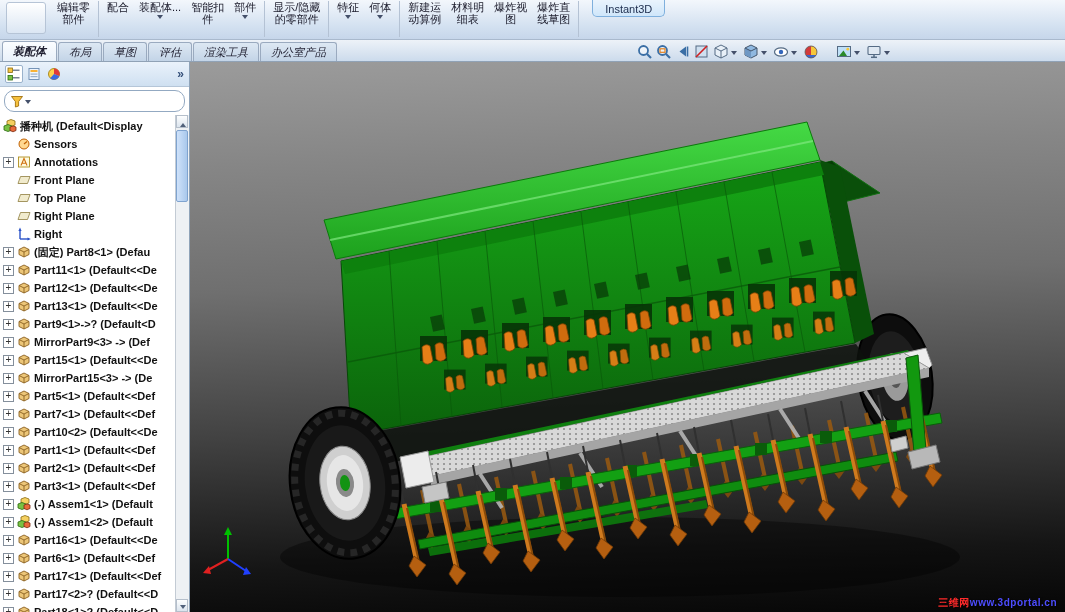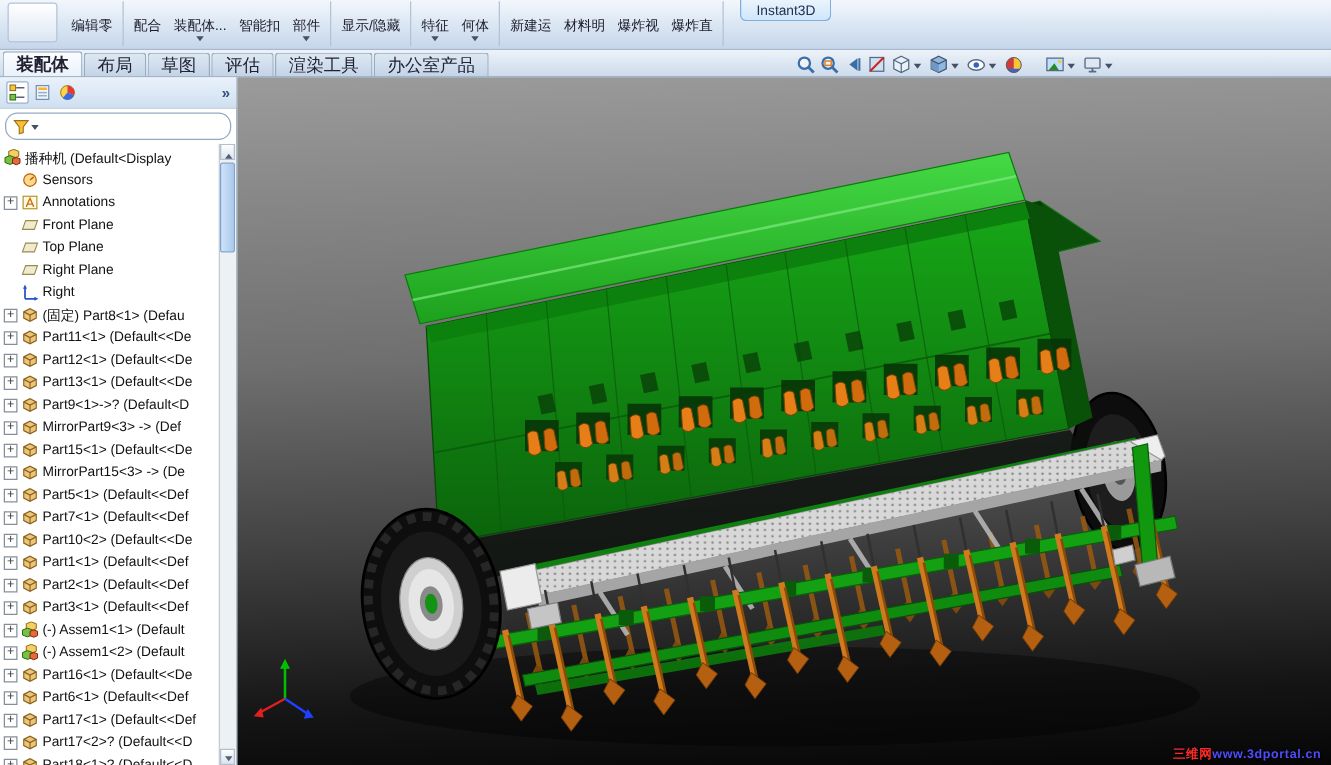--- a/index.html
+++ b/index.html
@@ -10,33 +10,33 @@
     -webkit-font-smoothing:antialiased;
   }
   
   #ribbon{position:absolute;left:0;top:0;width:1065px;height:40px;
     background:linear-gradient(#f3f7fc,#d2e0f0 70%,#c6d6ea);
     border-bottom:1px solid #a9b9cd;display:flex;align-items:flex-start;padding-left:4px;box-sizing:border-box;}
   .rbigicon{width:38px;height:30px;margin:2px 6px 0 2px;border:1px solid #b6c4d6;border-radius:3px;
     background:linear-gradient(#ffffff,#dbe6f3);}
   .rbtn{display:flex;flex-direction:column;align-items:center;justify-content:flex-start;
     padding:1px 5px 0 5px;line-height:12px;text-align:center;cursor:default;}
-  .rline{display:block;white-space:nowrap;margin-top:14px;}
+  .rline{display:block;white-space:nowrap;}
   .caret{width:0;height:0;border:3px solid transparent;border-top:4px solid #44506a;margin-top:2px;}
   .rsep{width:1px;height:36px;background:#b4c2d4;margin:1px 3px 0 3px;flex:0 0 1px;}
   .instant3d{margin-left:10px;height:17px;padding:3px 12px 0 12px;box-sizing:border-box;
     background:linear-gradient(#eaf4fd,#cfe6fa);border:1px solid #7fb0dd;border-top:none;
     border-radius:0 0 5px 5px;color:#203050;}
   
   #tabrow{position:absolute;left:0;top:40px;width:1065px;height:22px;
     background:linear-gradient(#edf2f8,#ccdbec);border-bottom:1px solid #90a2b6;
     display:flex;align-items:flex-end;padding-left:2px;box-sizing:border-box;}
-  .tab{font-size:14px;height:18px;line-height:18px;padding:0 10px;margin-right:1px;
+  .tab{font-size:11px;height:18px;line-height:18px;padding:0 10px;margin-right:1px;
     border:1px solid #9aaabf;border-bottom:none;border-radius:3px 3px 0 0;
-    background:linear-gradient(#dde8f3,#c3d4e7);color:#223;cursor:default;white-space:nowrap;}
+    background:linear-gradient(#dde8f3,#c3d4e7);color:#223;cursor:default;white-space:nowrap;font-style:italic;}
   .tab.active{background:linear-gradient(#fbfdff,#e9f1fa);font-weight:bold;height:19px;line-height:19px;}
   
   #viewtools{position:absolute;left:635px;top:42px;height:19px;display:flex;align-items:center;z-index:5;}
   .vicon{width:19px;height:18px;display:flex;align-items:center;justify-content:center;border-radius:2px;}
   .vcaret{width:0;height:0;border:3px solid transparent;border-top:4px solid #44506a;margin:6px 4px 0 1px;}
   .vgap{width:14px;}
   
   #panel{position:absolute;left:0;top:62px;width:190px;bottom:0;background:#ffffff;
     border-right:1px solid #8fa3b8;box-sizing:border-box;display:flex;flex-direction:column;}
   #phead{height:24px;flex:0 0 24px;background:linear-gradient(#eaf2fb,#cfe0f1);
@@ -49,21 +49,21 @@
   .filter-input{border:none;outline:none;flex:1;height:14px;font-size:11px;min-width:0;background:transparent;}
   #tree{flex:1;overflow:hidden;position:relative;padding-top:2px;}
   .trow{height:18px;display:flex;align-items:center;white-space:nowrap;overflow:hidden;padding-left:3px;}
   .trow.child{}
   .exp{width:9px;height:9px;flex:0 0 9px;border:1px solid #848f9c;background:#fff;
     margin-right:3px;position:relative;box-sizing:content-box;}
   .exp::before{content:"+";position:absolute;left:0;top:-2px;width:9px;text-align:center;
     font-size:10px;line-height:12px;color:#333;}
   .expsp{width:14px;flex:0 0 14px;}
   .tico{width:14px;height:14px;flex:0 0 14px;margin-right:3px;}
-  .tlabel{font-size:11px;color:#111;}
+  .tlabel{font-size:11px;color:#111;font-weight:bold;}
   
   #tscroll{position:absolute;right:0;top:0;bottom:0;width:13px;background:#eef1f4;border-left:1px solid #c3cbd4;}
   .sarrow{position:absolute;left:0;width:12px;height:13px;background:linear-gradient(#fdfefe,#dbe4ee);
     border:1px solid #b5bfcb;box-sizing:border-box;}
   .sarrow.up{top:0;}
   .sarrow.down{bottom:0;}
   .sarrow::before{content:"";position:absolute;left:3px;border:3px solid transparent;}
   .sarrow.up::before{top:4px;border-bottom:4px solid #51617a;}
   .sarrow.down::before{top:5px;border-top:4px solid #51617a;}
   .sthumb{position:absolute;left:0;top:15px;width:12px;height:72px;

